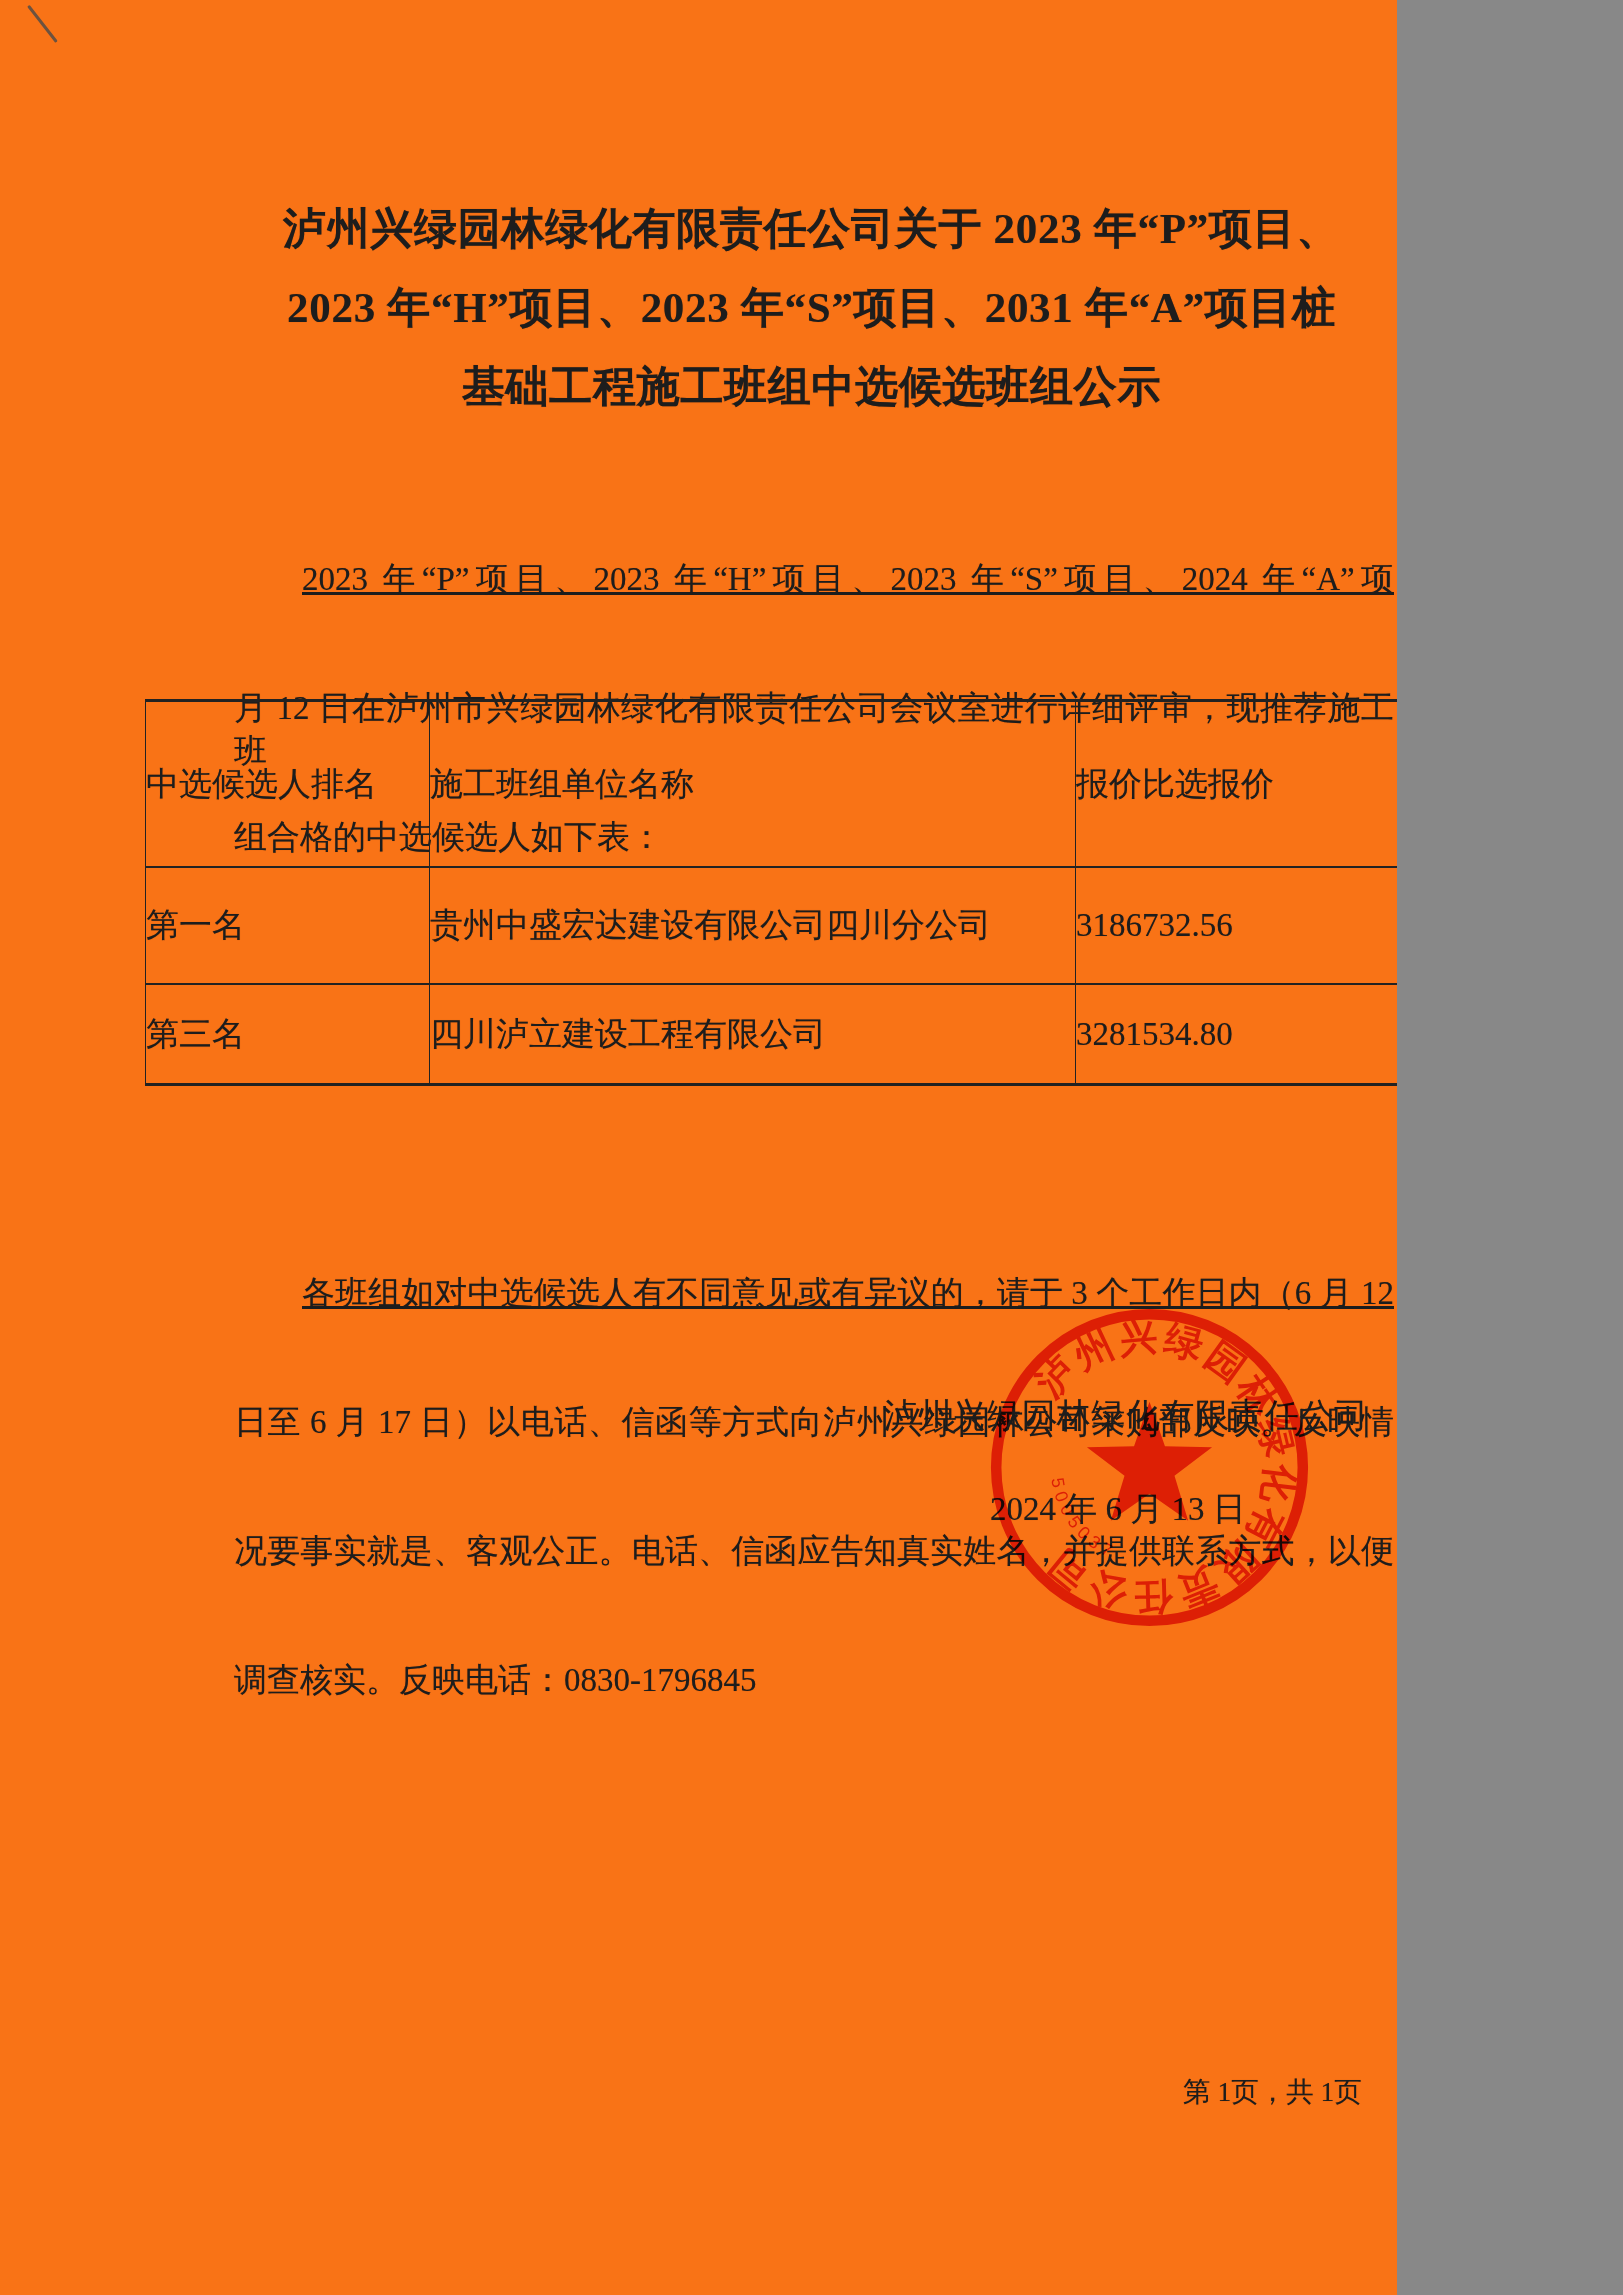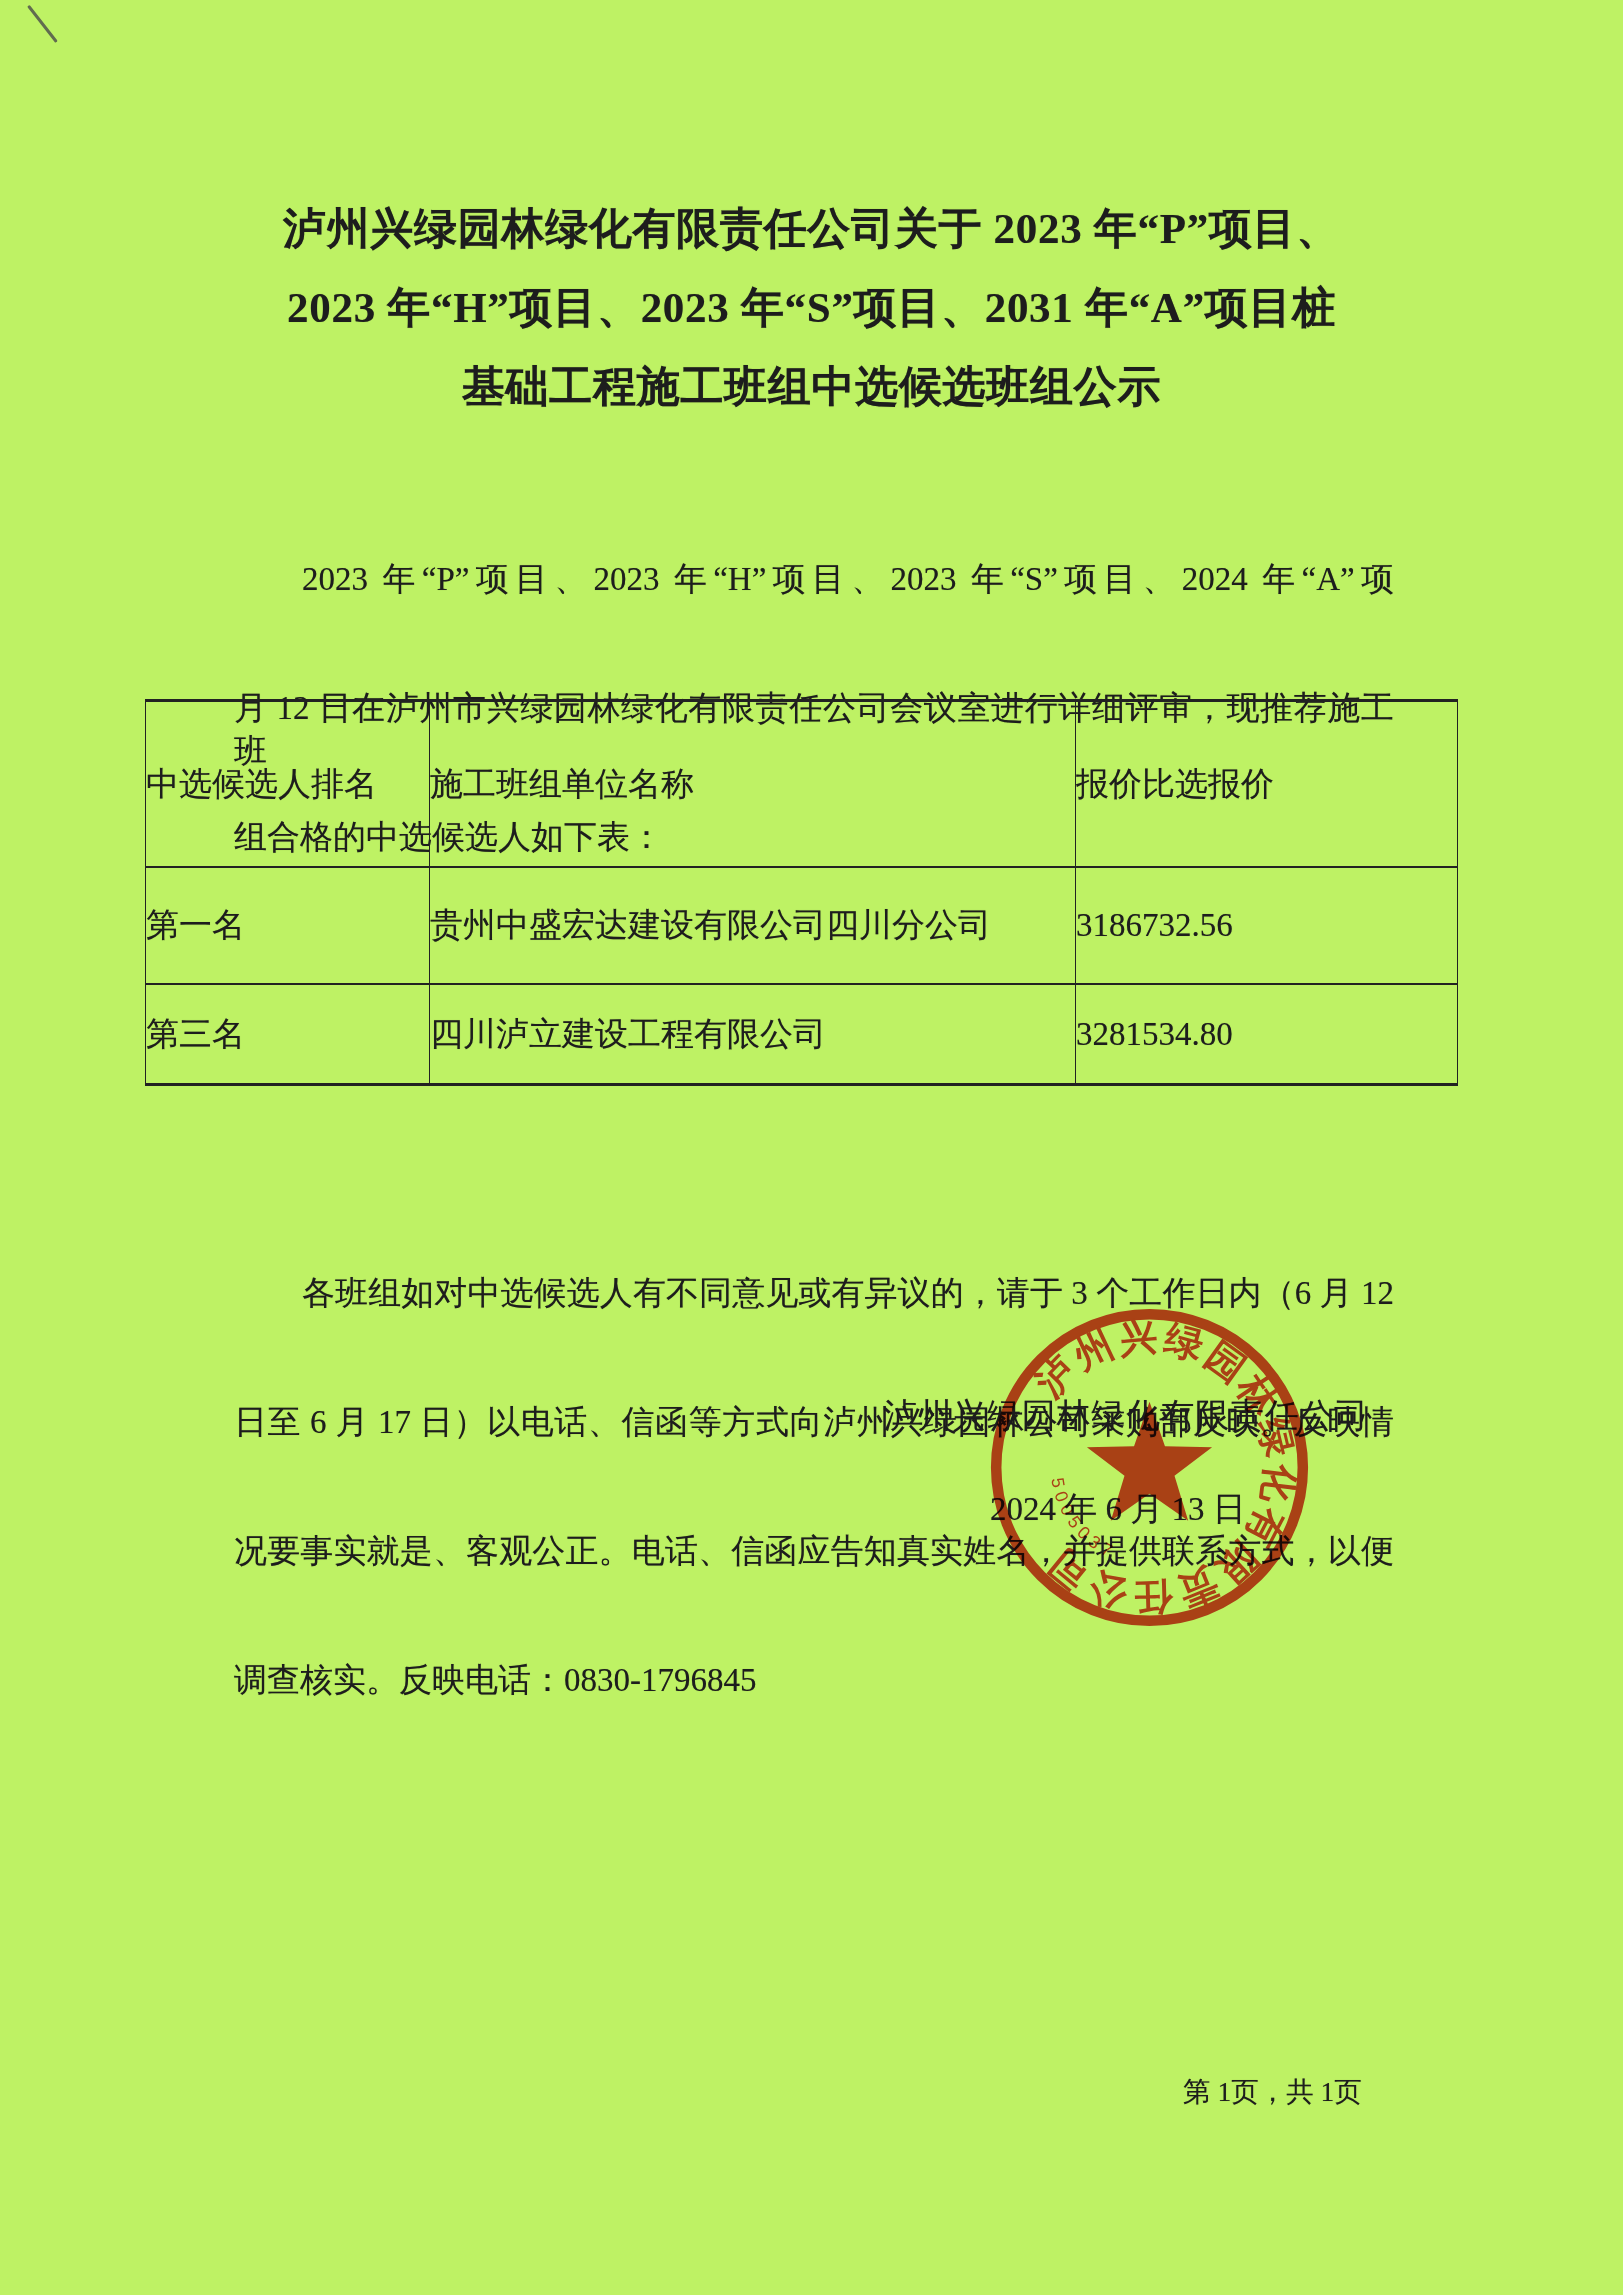--- a/index.html
+++ b/index.html
@@ -1,22 +1,23 @@
 <!DOCTYPE html>
 <html style="font-size:10.5px"><head>
 <meta charset="utf-8">
 <style>
   html,body{margin:0;padding:0;background:#888;}
   .page{
     position:relative;
-    width:1623px;height:2295px;
-    background:#bef264;
+    width:1363px;height:2295px;
+    background:#f97316;
     font-family:"Liberation Serif","DejaVu Serif",serif;
     color:#1d1d1d;
     overflow:hidden;
+    padding-left:34px;
   }
   .soft{ text-shadow:0 0 0.7px rgba(20,20,20,.45); }
 
   
   .corner-mark{
     position:absolute;left:41px;top:1.3px;width:2.6px;height:46px;
     background:#4a4a4a;transform:rotate(-38deg);opacity:.8;border-radius:1.3px;
   }
 
   .title{
@@ -25,21 +26,21 @@
     text-align:center;letter-spacing:0.7px;
   }
 
   .para{
     position:absolute;left:234px;width:1160px;
     font-size:33px;line-height:43px;
     white-space:pre;
   }
   .para .ln{height:43px;}
   .para .fill{text-align:justify;text-align-last:justify;white-space:normal;}
-  .para .indent{padding-left:68px;}
+  .para .indent{padding-left:68px;text-decoration:underline;}
   .para .indent.fill{padding-left:0;text-indent:68px;}
   #intro{top:472px;}
   #notice{top:1186px;}
 
   table.bid{
     position:absolute;left:145px;top:699px;
     width:1309px;border-collapse:collapse;table-layout:fixed;
     font-size:33px;
   }
   table.bid td{

